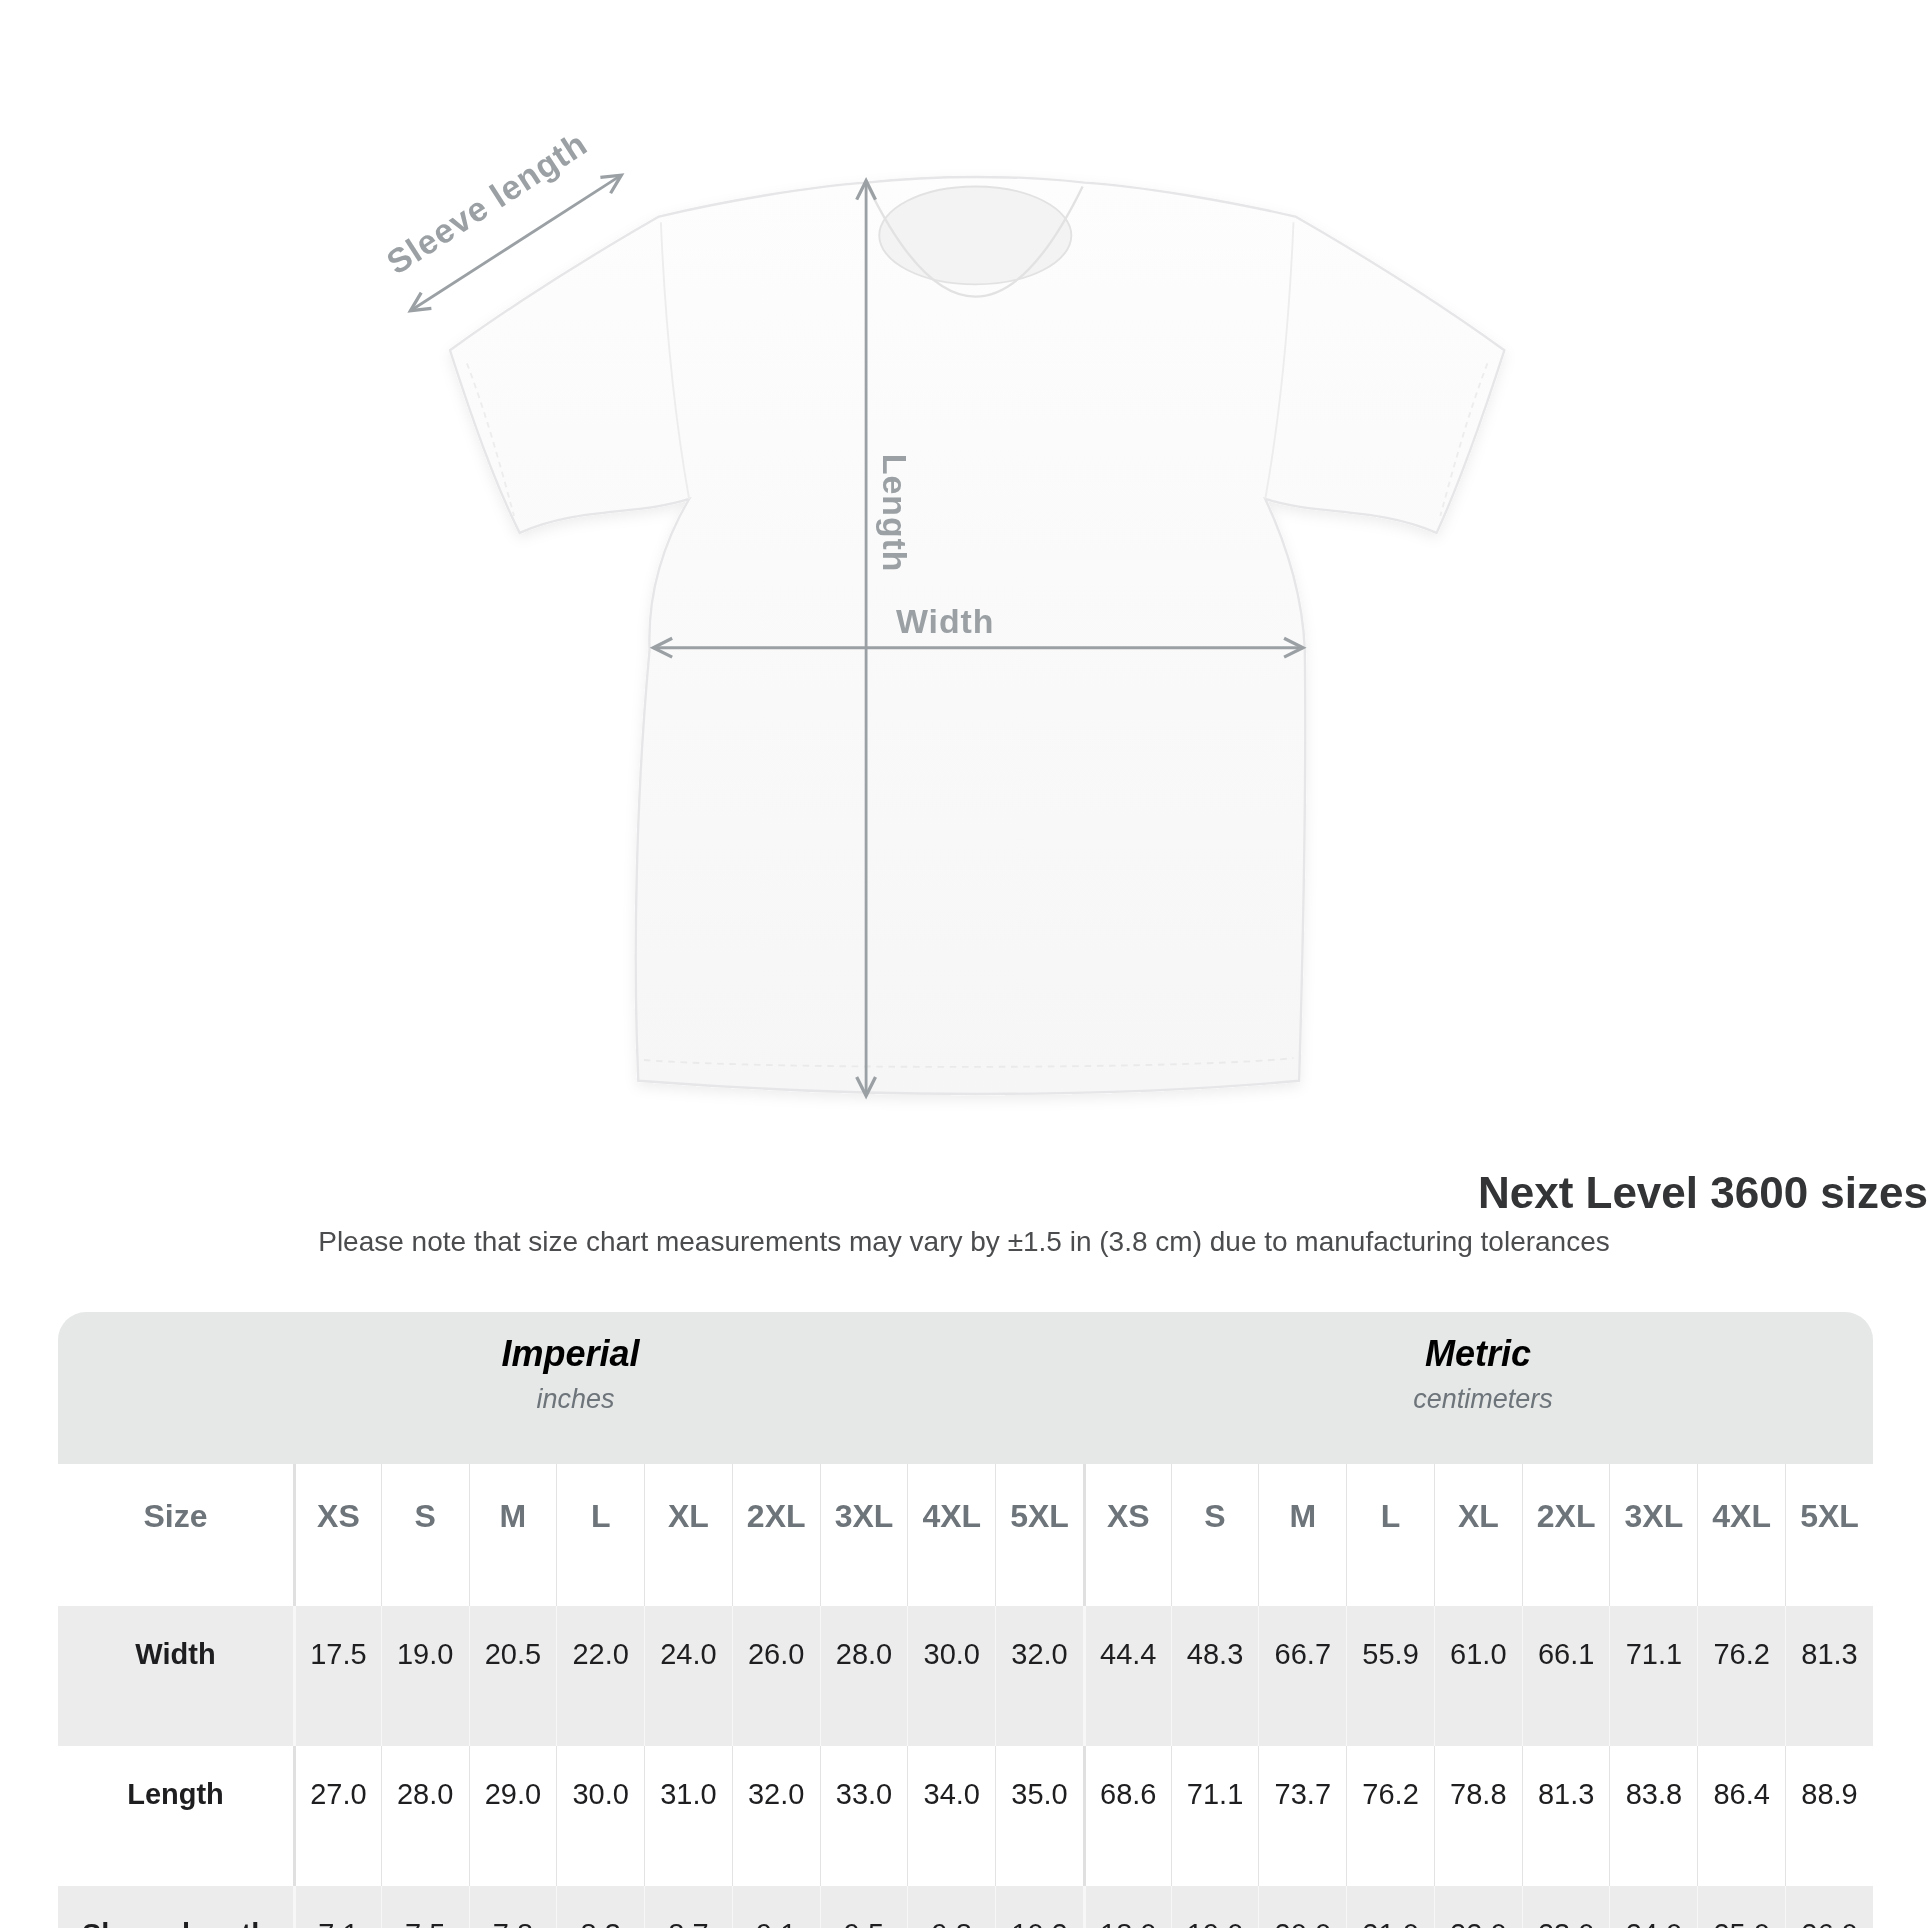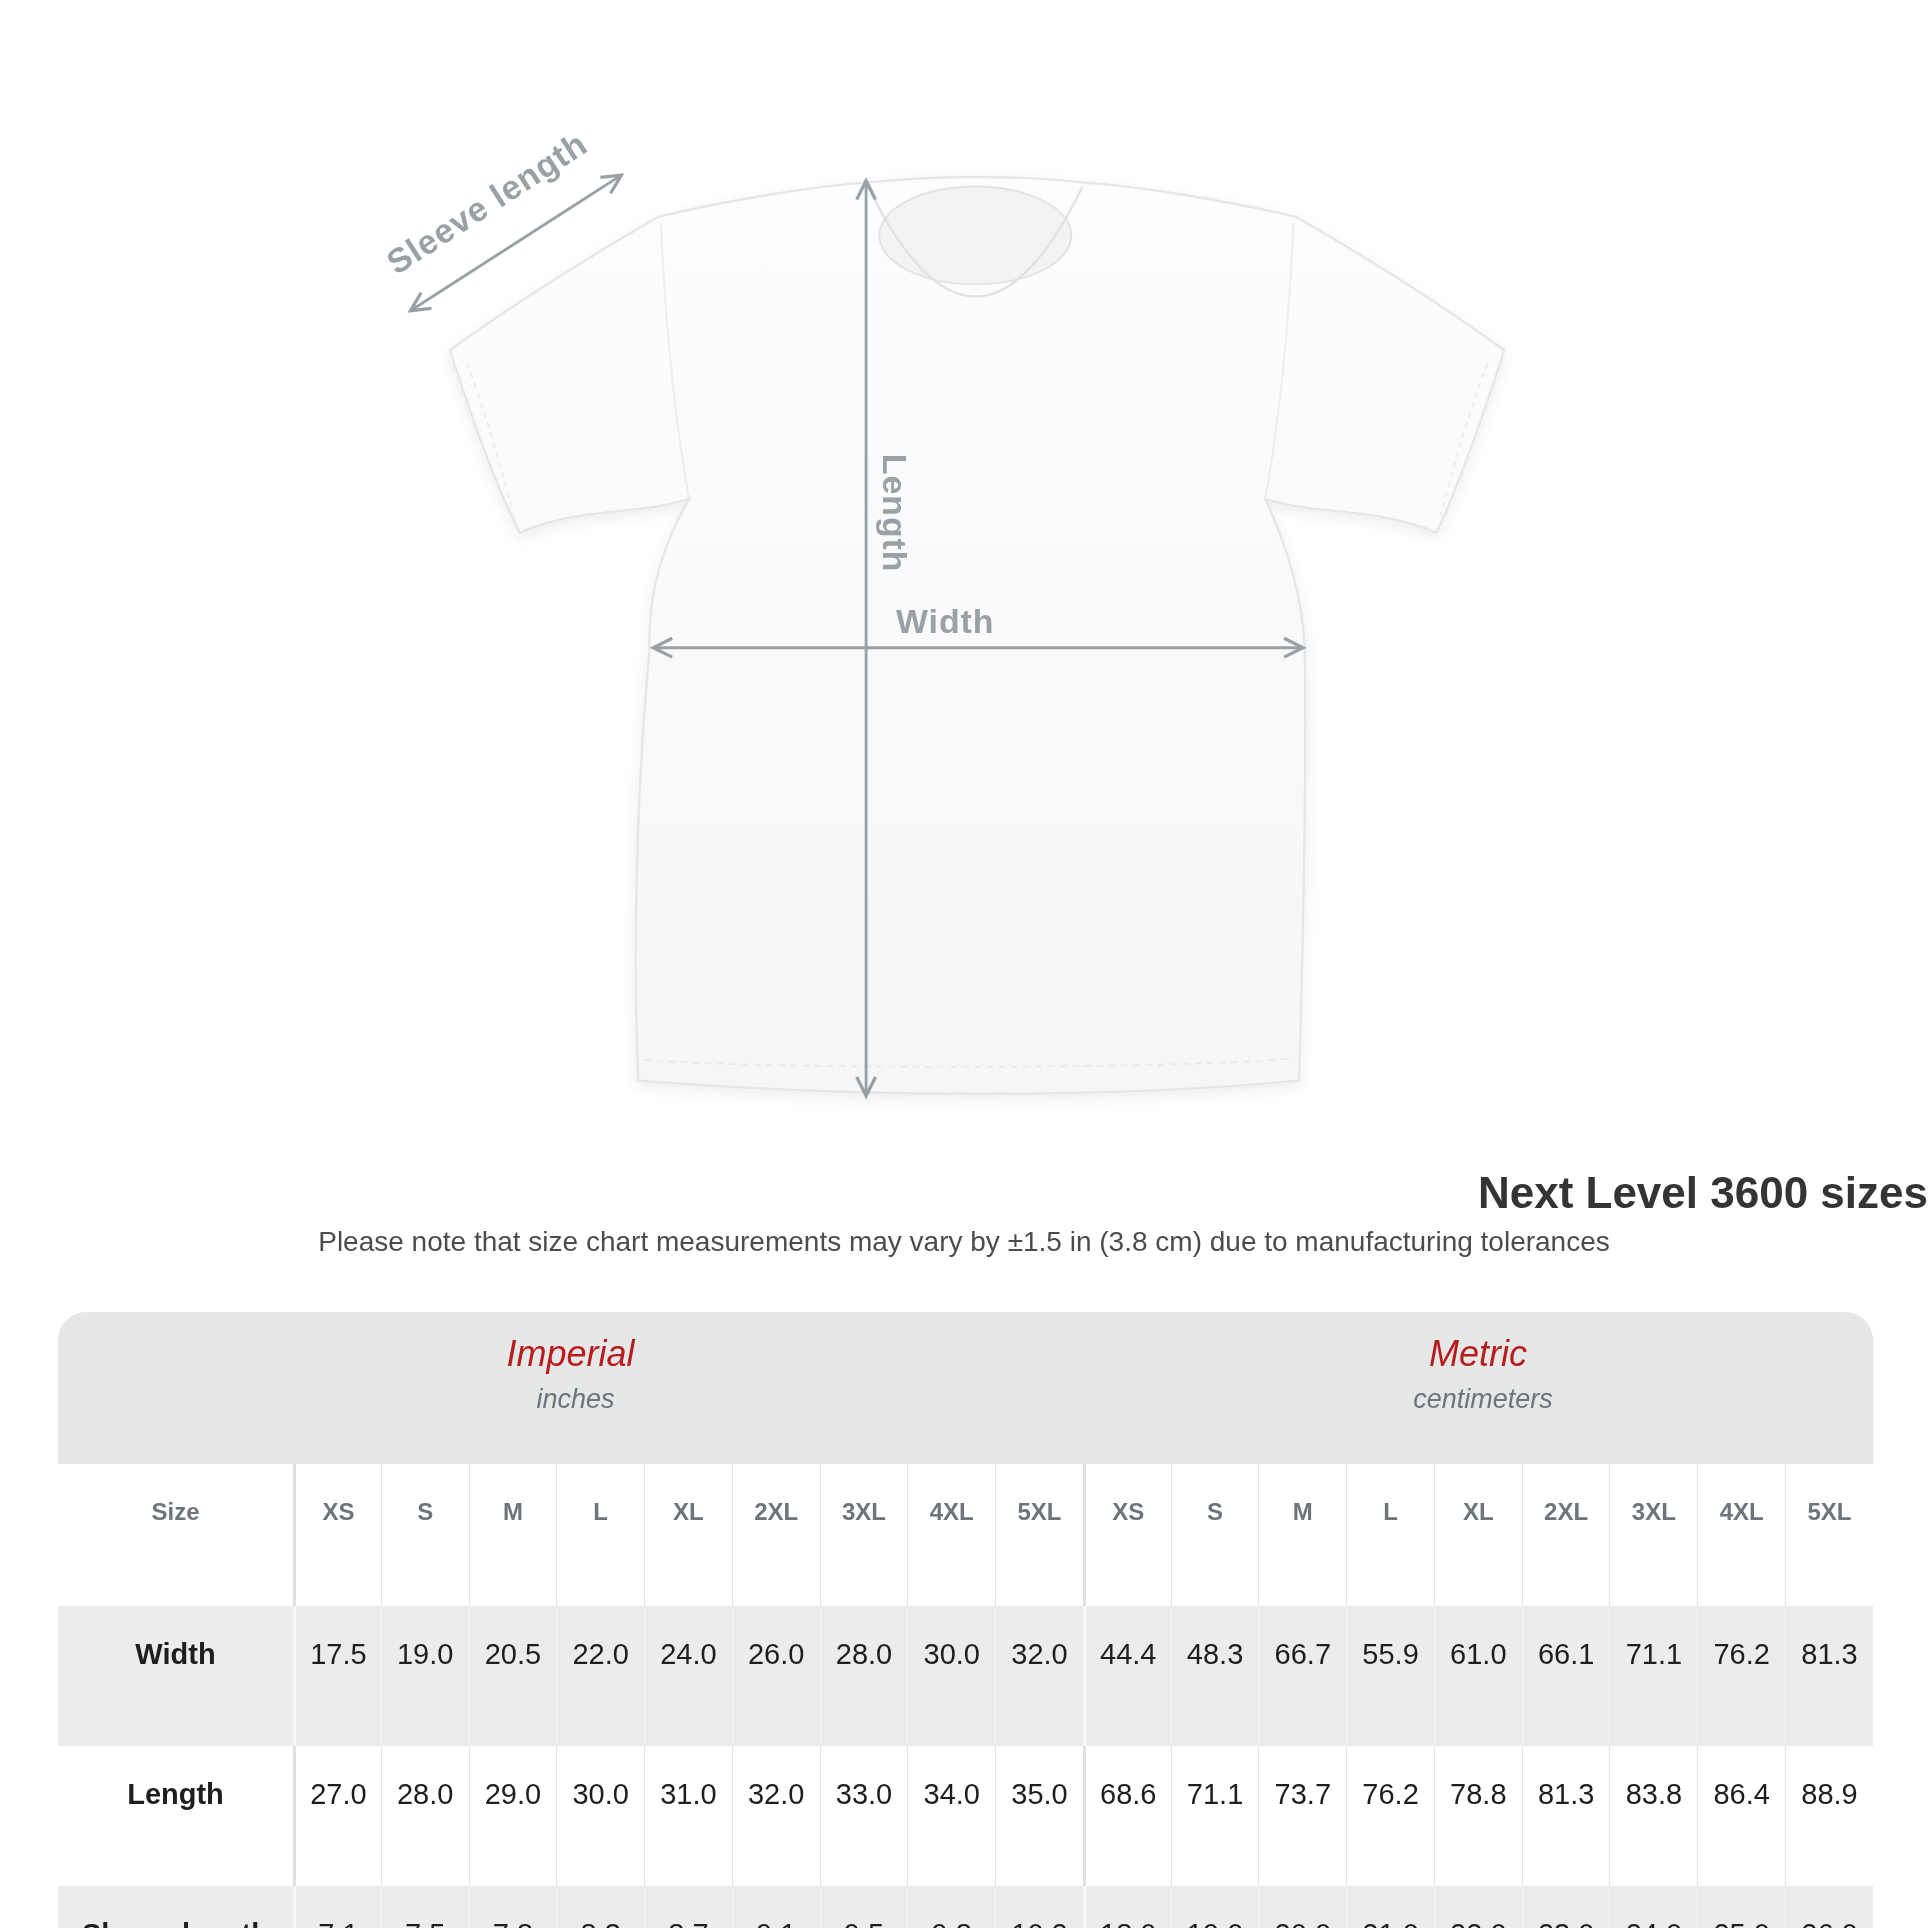--- a/index.html
+++ b/index.html
@@ -25,25 +25,25 @@
     position:absolute; left:58px; top:1312px; width:1815px;
     border-radius:28px; overflow:hidden; background:#e6e7e7;
   }
   table.size-table {
     width:100%; border-collapse:separate; border-spacing:0; table-layout:fixed;
   }
   col.c-size { width:235px; }
   td { text-align:center; vertical-align:top; margin:0; }
   
   tr.band-row td { height:130px; padding-top:21px; background:transparent; }
-  .grp-title { font-size:36px; font-weight:normal; font-style:italic; color:#b91c1c; }
+  .grp-title { font-size:36px; font-weight:bold; font-style:italic; color:#000000; }
   .grp-sub   { font-size:27px; font-style:italic; color:#6d747a; margin-top:9.4px;padding-left:10px; }
   
   tr.hdr-row td { height:107px; padding-top:34px; background:#ffffff;
-                  font-size:24px; font-weight:bold; color:#6d747a; }
+                  font-size:32px; font-weight:bold; color:#6d747a; }
   
   tr.data-row td { height:107px; padding-top:32px; font-size:29px; color:#1e1e20; }
   tr.row-gray td { background:#ececed; }
   tr.row-white td { background:#ffffff; }
   td.rowlabel { font-size:28px; font-weight:bold; color:#6d747a; }
   
   tr.hdr-row td + td, tr.row-white td + td { border-left:1.9px solid #e3e3e4; }
   tr.row-gray td + td { border-left:1.9px solid #f7f7f8; }
   tr.hdr-row td.grp-sep, tr.row-white td.grp-sep { border-left:3.8px solid #e0e0e1;text-align:center; }
   tr.row-gray td.grp-sep { border-left:3.8px solid #f7f7f8;margin-top:36px; }

